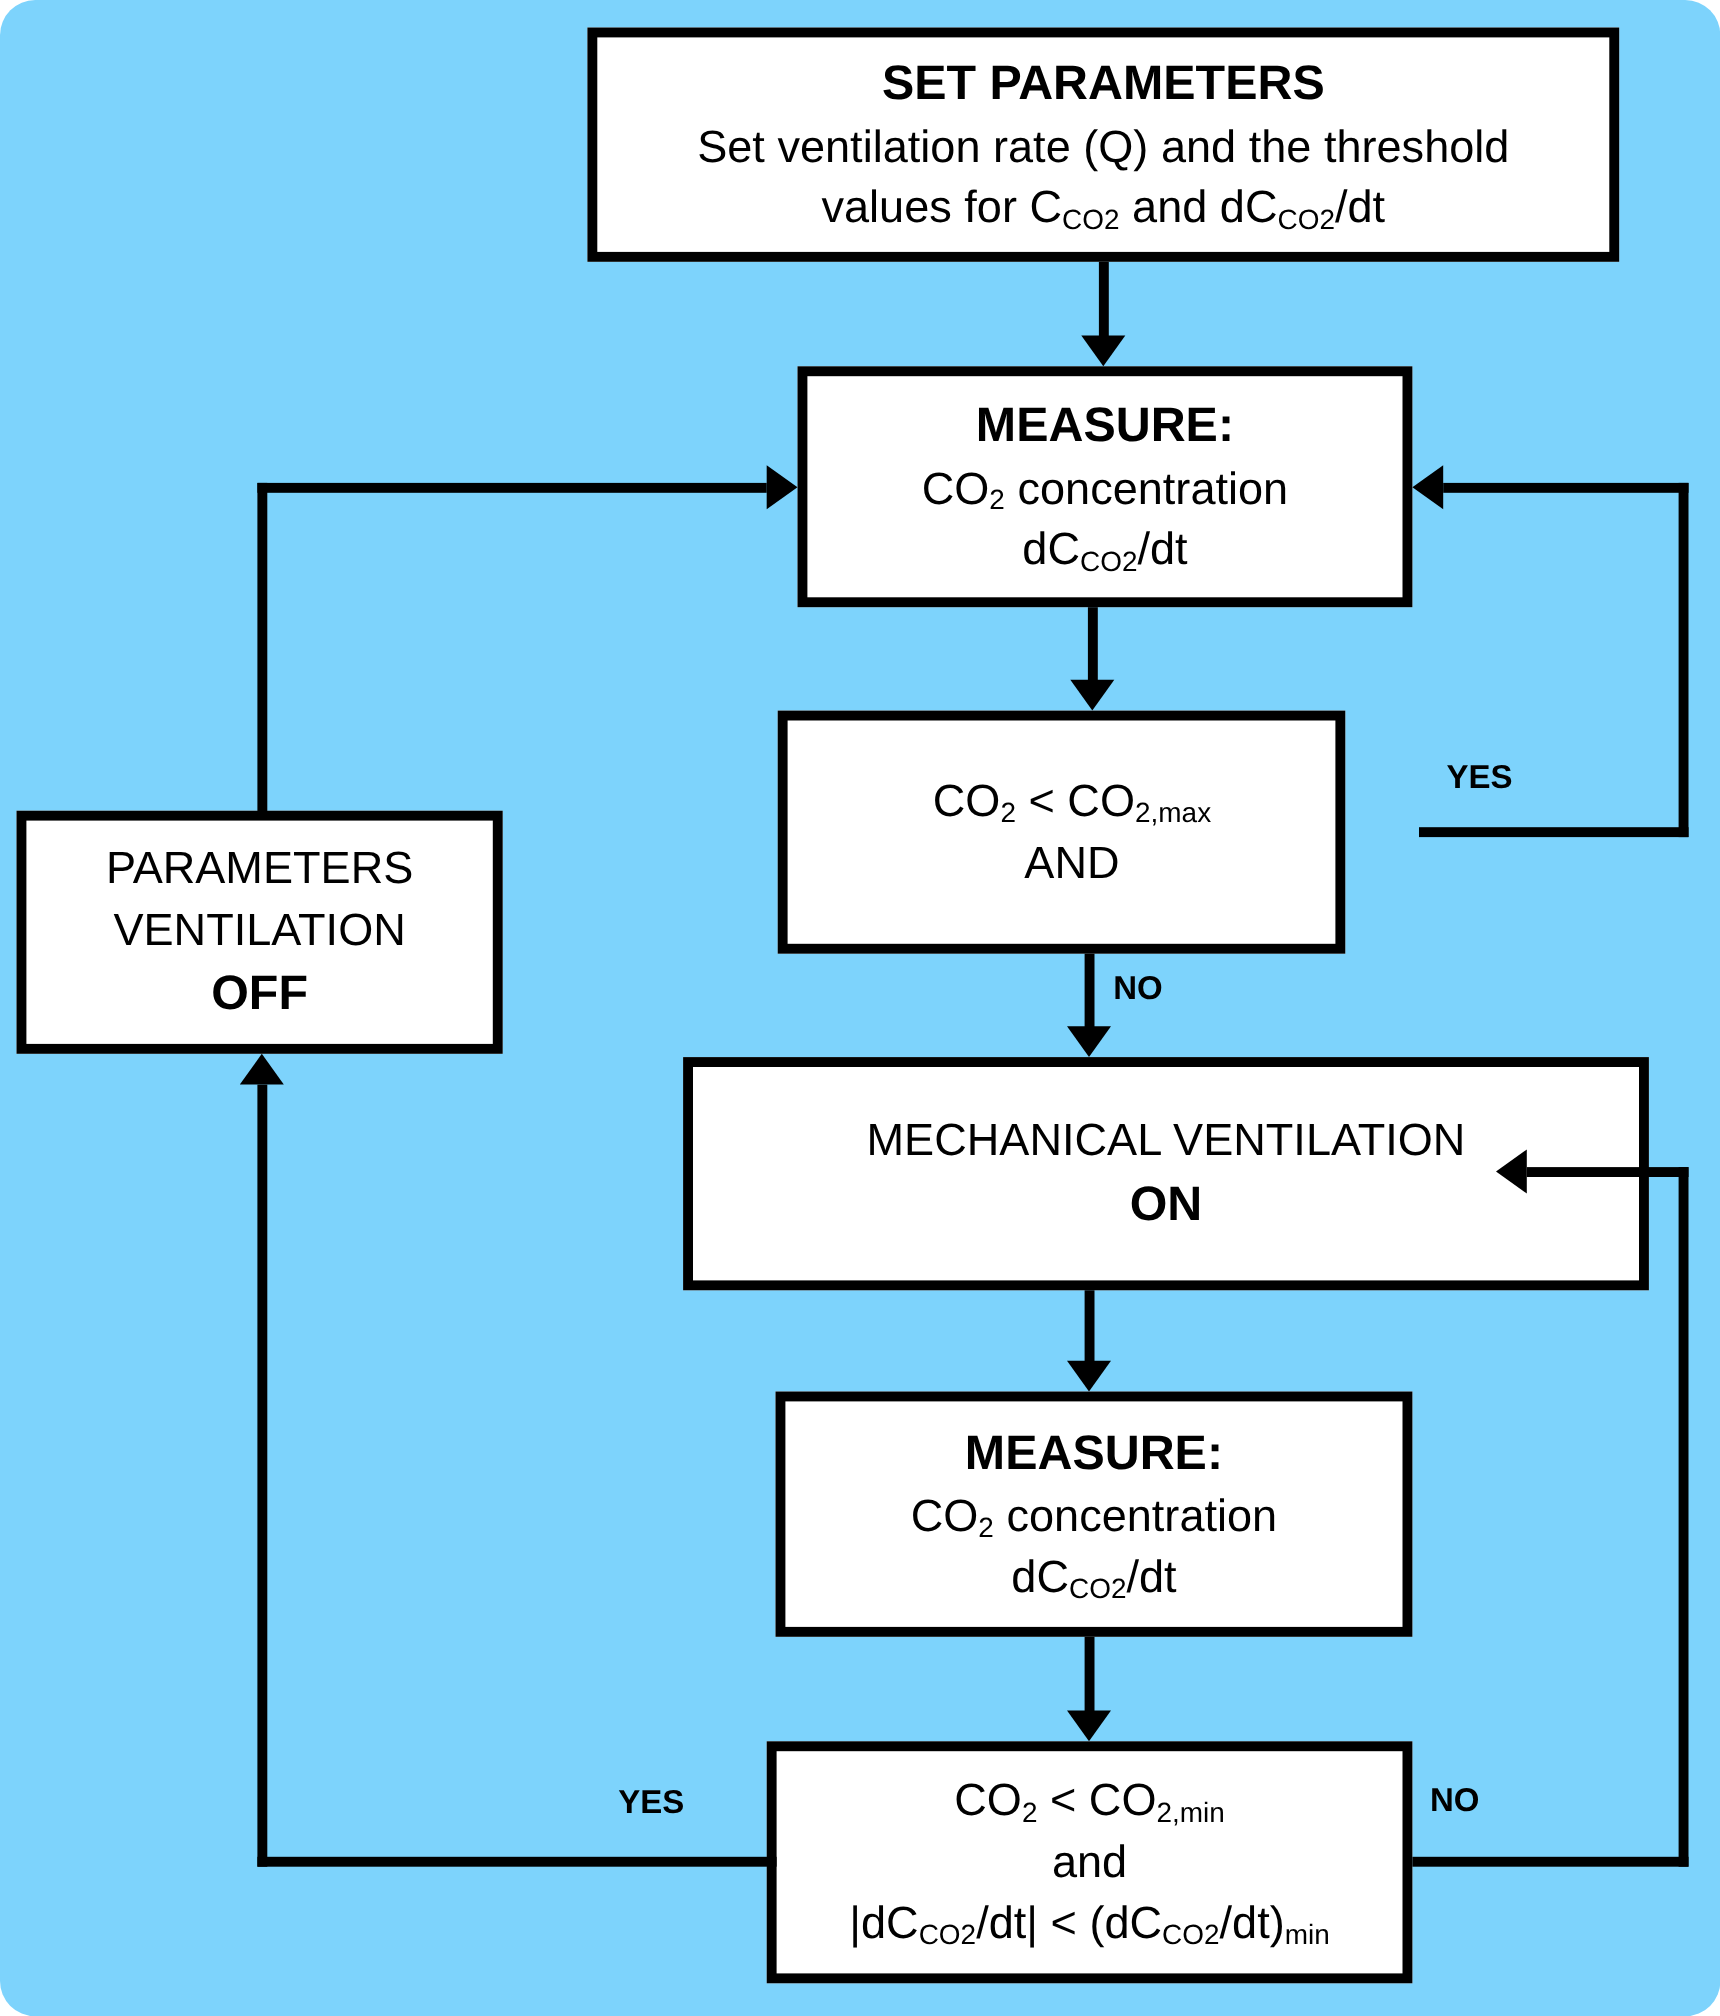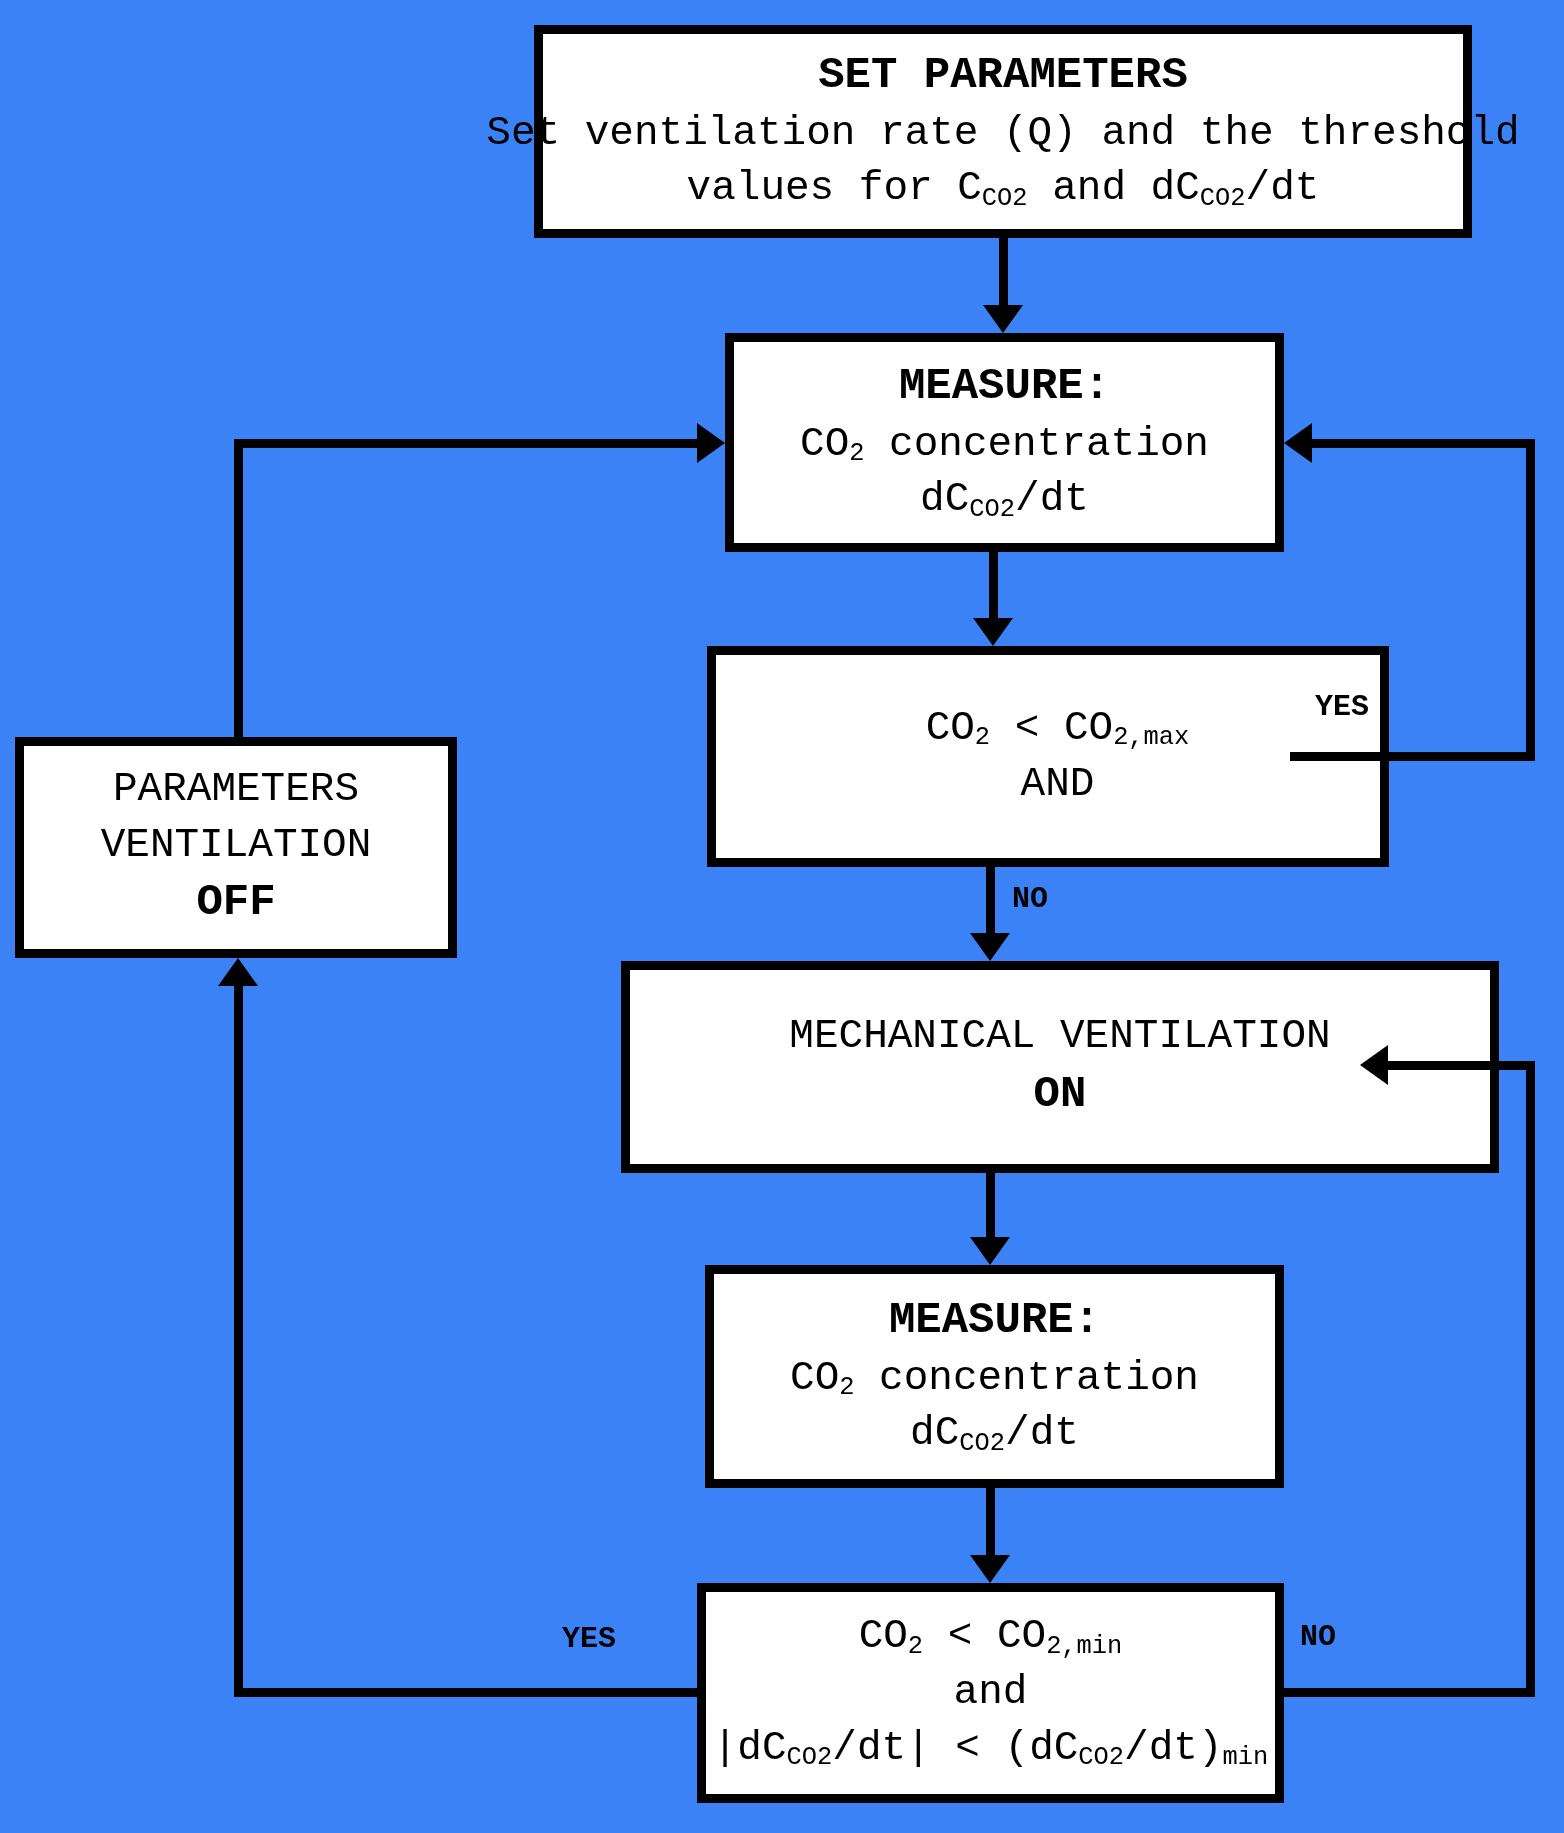--- a/index.html
+++ b/index.html
@@ -1,22 +1,23 @@
 <!DOCTYPE html>
 <html><head>
 <meta charset="utf-8">
 <style>
   html,body{margin:0;padding:0;background:#ffffff;}
   #canvas{
     position:relative;
     width:1564px;height:1833px;
-    background:#3b82f6;
-    font-family:Liberation Mono, monospace;
+    background:#7dd3fc;
+    font-family:Liberation Sans, sans-serif;
     color:#000;
     overflow:hidden;
+    border-radius:32px;
   }
   .box{
     position:absolute;
     box-sizing:border-box;
     border:9px solid #000;
     background:#fff;
     display:flex;
     flex-direction:column;
     justify-content:center;
     align-items:center;
@@ -61,21 +62,21 @@
     <div class="line">Set ventilation rate (Q) and the threshold</div>
     <div class="line">values for C<sub>CO2</sub> and dC<sub>CO2</sub>/dt</div>
   </div>
 
   <div class="box" style="left:725px;top:333px;width:559px;height:219px;">
     <div class="line bold">MEASURE:</div>
     <div class="line">CO<sub>2</sub> concentration</div>
     <div class="line">dC<sub>CO2</sub>/dt</div>
   </div>
 
-  <div class="box" style="left:707px;top:646px;width:682px;height:221px;padding-left:19px;">
+  <div class="box" style="left:707px;top:646px;width:516px;height:221px;padding-left:19px;">
     <div class="line">CO<sub>2</sub> &lt; CO<sub>2,max</sub></div>
     <div class="line">AND</div>
   </div>
 
   <div class="box" style="left:15px;top:737px;width:442px;height:221px;">
     <div class="line">PARAMETERS</div>
     <div class="line">VENTILATION</div>
     <div class="line bold">OFF</div>
   </div>
 

